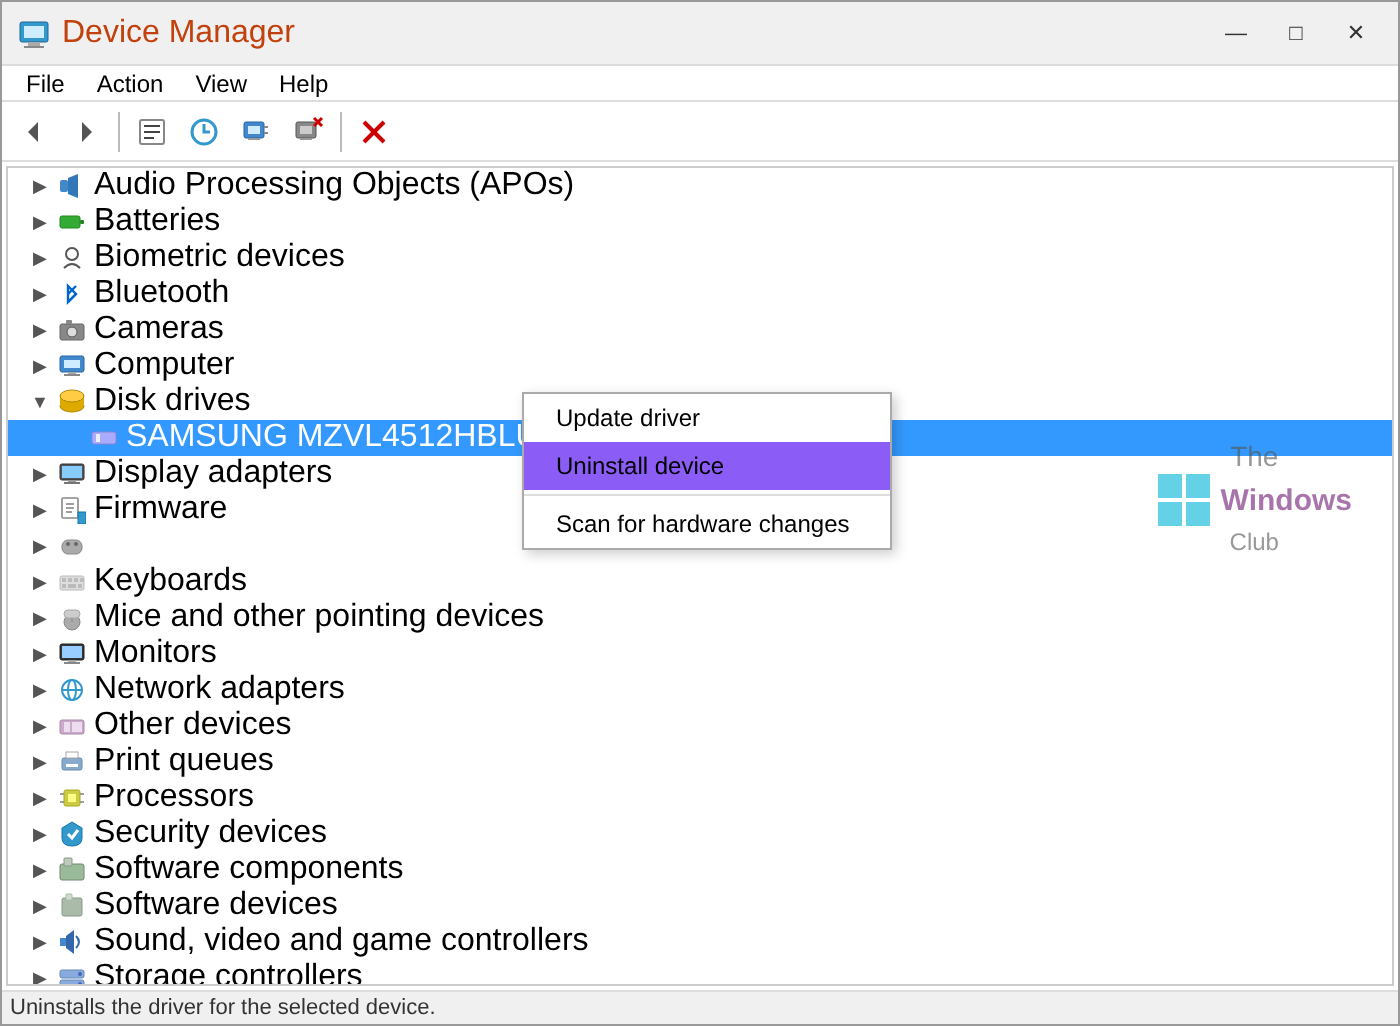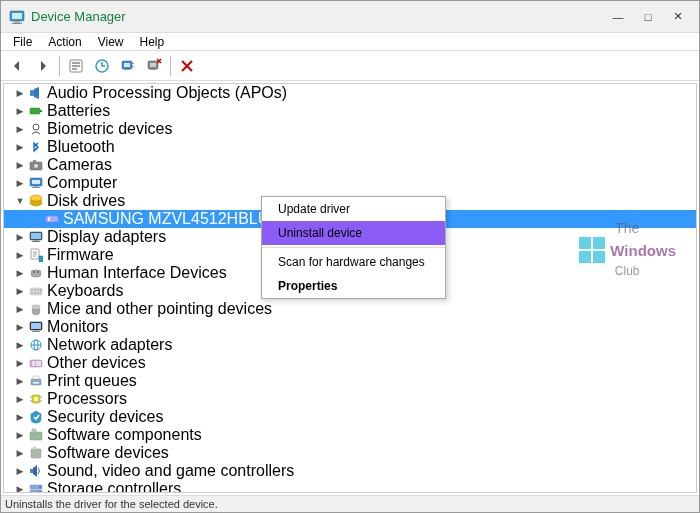--- a/index.html
+++ b/index.html
@@ -27,22 +27,22 @@
       justify-content: space-between;
       border-bottom: 1px solid #ddd;
       height: 32px;
     }
     .title-bar-left {
       display: flex;
       align-items: center;
       gap: 6px;
     }
     .title-text {
-      font-size: 13px;
-      color: #15803d;
+      font-size: 16px;
+      color: #c2410c;
     }
     .title-controls {
       display: flex;
       gap: 4px;
     }
     .title-btn {
       width: 26px;
       height: 20px;
       background: none;
       border: none;
@@ -383,21 +383,20 @@
 
       <div class="tree-item indent-1">
         <span class="expand-icon">▶</span>
         <span class="item-icon">
           <svg width="14" height="14" viewBox="0 0 14 14">
               <rect x="2" y="4" width="10" height="7" rx="3" fill="#aaa" stroke="#888" stroke-width="0.5"></rect>
               <circle cx="5" cy="6" r="1" fill="#666"></circle>
               <circle cx="9" cy="6" r="1" fill="#666"></circle>
             </svg>
         </span>
-        <span class="item-label">Human Interface Devices</span>
       </div>
 
       <div class="tree-item indent-1">
         <span class="expand-icon">▶</span>
         <span class="item-icon">
           <svg width="14" height="14" viewBox="0 0 14 14">
               <rect x="1" y="4" width="12" height="7" rx="1" fill="#ddd" stroke="#bbb" stroke-width="0.5"></rect>
               <rect x="2" y="5" width="2" height="2" rx="0.3" fill="#bbb"></rect>
               <rect x="5" y="5" width="2" height="2" rx="0.3" fill="#bbb"></rect>
               <rect x="8" y="5" width="2" height="2" rx="0.3" fill="#bbb"></rect>
@@ -556,21 +555,20 @@
           <span style="font-size:15px; font-weight:bold; color:#701a75;">Windows</span>
         </div>
         <div style="font-size:12px; color:#555;">Club</div>
       </div>
 
       <div class="context-menu">
         <div class="ctx-item">Update driver</div>
         <div class="ctx-item active">Uninstall device</div>
         <div class="ctx-sep"></div>
         <div class="ctx-item">Scan for hardware changes</div>
-        <div class="ctx-item bold">Properties</div>
       </div>
 
     </div>
   </div>
 
   <div class="status-bar">
     <span>Uninstalls the driver for the selected device.</span>
   </div>
 </div>
 

